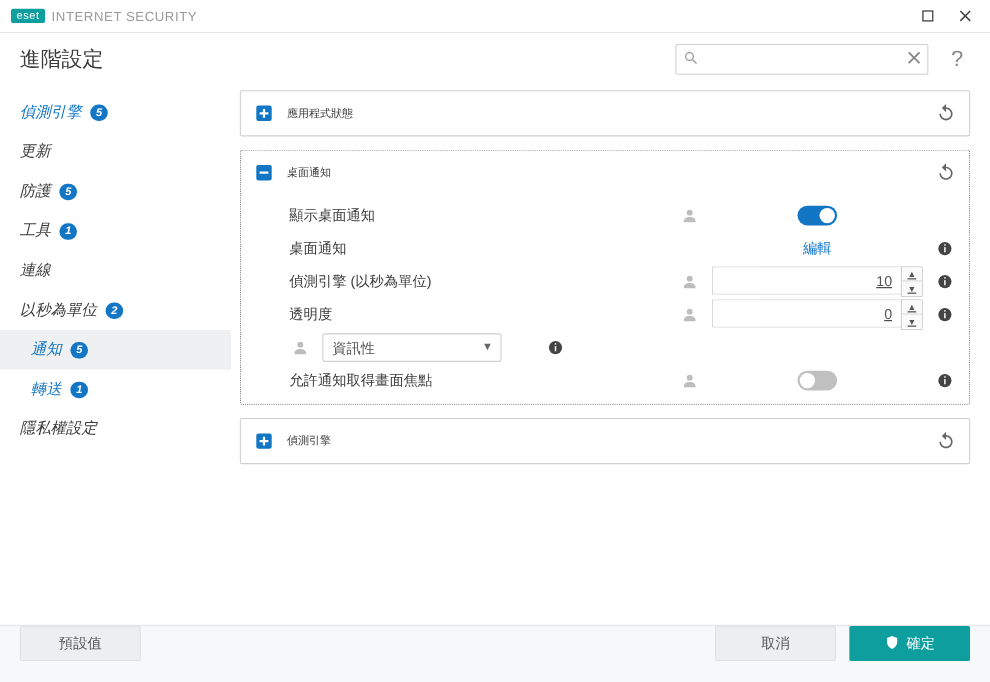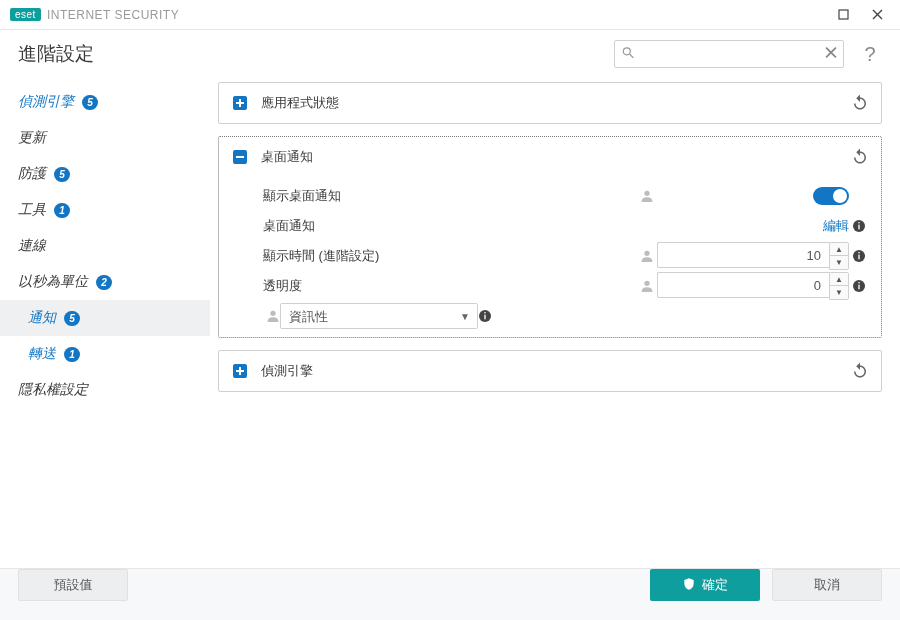--- a/index.html
+++ b/index.html
@@ -166,36 +166,37 @@
   }
   .expander {
     width: 18px; height: 18px;
     border-radius: 2px;
     display: flex; align-items: center; justify-content: center;
     color: var(--link-blue);
     font-weight: 700;
   }
   .expander svg { width: 16px; height: 16px; }
   .section-title {
-    font-size: 13px;
+    font-size: 10px;
     color: var(--text-dark);
   }
   .sec-spacer { flex: 1; }
   .revert {
     color: #666;
   }
   .revert svg { width: 18px; height: 18px; }
   .section-body {
     padding: 4px 0 6px 0;
   }
   .row {
     display: flex;
     align-items: center;
     min-height: 30px;
     padding: 1px 12px 1px 44px;
+    gap: 10px;
   }
   .row-label {
     flex: 1;
     font-size: 13px;
     color: var(--text-dark);
   }
   .lock-ico { color: var(--icon-grey); display: flex; }
   .lock-ico svg { width: 16px; height: 16px; }
   .info-ico { color: #444; display: flex; }
   .info-ico svg { width: 16px; height: 16px; }
@@ -236,28 +237,28 @@
   }
   .spin-btn {
     width: 18px; height: 13px;
     display: flex; align-items: center; justify-content: center;
     font-size: 8px; color: #555;
     background: #fafafa;
     cursor: pointer;
   }
   .spin-btn:first-child { border-bottom: 1px solid var(--border); }
   .select-wrap { position: relative; }
-  .select { width: 198px; appearance: none; padding-right: 24px; }
+  .select { width: 163px; appearance: none; padding-right: 24px; }
   .select-caret {
     position: absolute; right: 8px; top: 50%; transform: translateY(-50%);
     pointer-events: none; color: #666; font-size: 10px;
   }
   .text-input { width: 192px; }
-  .ctrl-slot { width: 192px; display: flex; justify-content: flex-end; }
-  .ctrl-slot.right { justify-content: center; }
+  .ctrl-slot { width: 192px; display: flex; justify-content: center; }
+  .ctrl-slot.right { justify-content: flex-start; text-decoration: underline; }
   .info-slot { width: 20px; display: flex; justify-content: center; }
   .lock-slot { width: 20px; display: flex; justify-content: center; }
   
   .footer {
     height: 52px;
     border-top: 1px solid var(--border-light);
     background: var(--footer-bg);
     display: flex;
     align-items: flex-start;
     padding: 0 18px;
@@ -432,21 +433,21 @@
                   <circle cx="12" cy="12" r="9" fill="currentColor"></circle>
                   <rect x="11" y="10" width="2" height="7" fill="#fff"></rect>
                   <rect x="11" y="6" width="2" height="2" fill="#fff"></rect>
                 </svg>
           </span>
             </span>
         </div>
 
 
         <div class="row">
-          <span class="row-label">顯示時間 (進階設定)</span>
+          <span class="row-label">偵測引擎 (以秒為單位)</span>
           <span class="lock-slot">
               <span class="lock-ico">
             <svg viewBox="0 0 24 24">
                   <circle cx="12" cy="8" r="4" fill="currentColor"></circle>
                   <path d="M4 20c0-4 3.6-6 8-6s8 2 8 6v1H4z" fill="currentColor"></path>
                 </svg>
           </span>
             </span>
           <div class="ctrl-slot right">
             <div class="num-wrap">
@@ -520,20 +521,45 @@
             <svg viewBox="0 0 24 24">
                   <circle cx="12" cy="12" r="9" fill="currentColor"></circle>
                   <rect x="11" y="10" width="2" height="7" fill="#fff"></rect>
                   <rect x="11" y="6" width="2" height="2" fill="#fff"></rect>
                 </svg>
           </span>
             </span>
         </div>
 
 
+        <div class="row">
+          <span class="row-label">允許通知取得畫面焦點</span>
+          <span class="lock-slot">
+              <span class="lock-ico">
+            <svg viewBox="0 0 24 24">
+                  <circle cx="12" cy="8" r="4" fill="currentColor"></circle>
+                  <path d="M4 20c0-4 3.6-6 8-6s8 2 8 6v1H4z" fill="currentColor"></path>
+                </svg>
+          </span>
+            </span>
+          <div class="ctrl-slot">
+            <div class="toggle off">
+                <div class="knob"></div>
+              </div>
+          </div>
+          <span class="info-slot">
+              <span class="info-ico">
+            <svg viewBox="0 0 24 24">
+                  <circle cx="12" cy="12" r="9" fill="currentColor"></circle>
+                  <rect x="11" y="10" width="2" height="7" fill="#fff"></rect>
+                  <rect x="11" y="6" width="2" height="2" fill="#fff"></rect>
+                </svg>
+          </span>
+            </span>
+        </div>
 
       </div>
     </div>
 
     <div class="section">
       <div class="section-header">
         <span class="expander">
           <svg viewBox="0 0 16 16">
               <rect x="1" y="1" width="14" height="14" rx="2" fill="currentColor"></rect>
               <path d="M4 8h8M8 4v8" stroke="#fff" stroke-width="2"></path>
@@ -550,24 +576,24 @@
     </div>
 
   </div>
 </div>
 
 <div class="footer">
   <div class="btn default">
     <span>預設值</span>
   </div>
   <div class="footer-spacer"></div>
+  <div class="btn default">
+    <span>取消</span>
+  </div>
   <div class="btn primary">
     <span>
       <svg viewBox="0 0 24 24">
           <path d="M12 2 L4 5v6c0 5 3.4 9.7 8 11 4.6-1.3 8-6 8-11V5l-8-3z" fill="#fff"></path>
         </svg>
     </span>
     <span>確定</span>
   </div>
-  <div class="btn default">
-    <span>取消</span>
-  </div>
 </div>
 
 </body></html>

